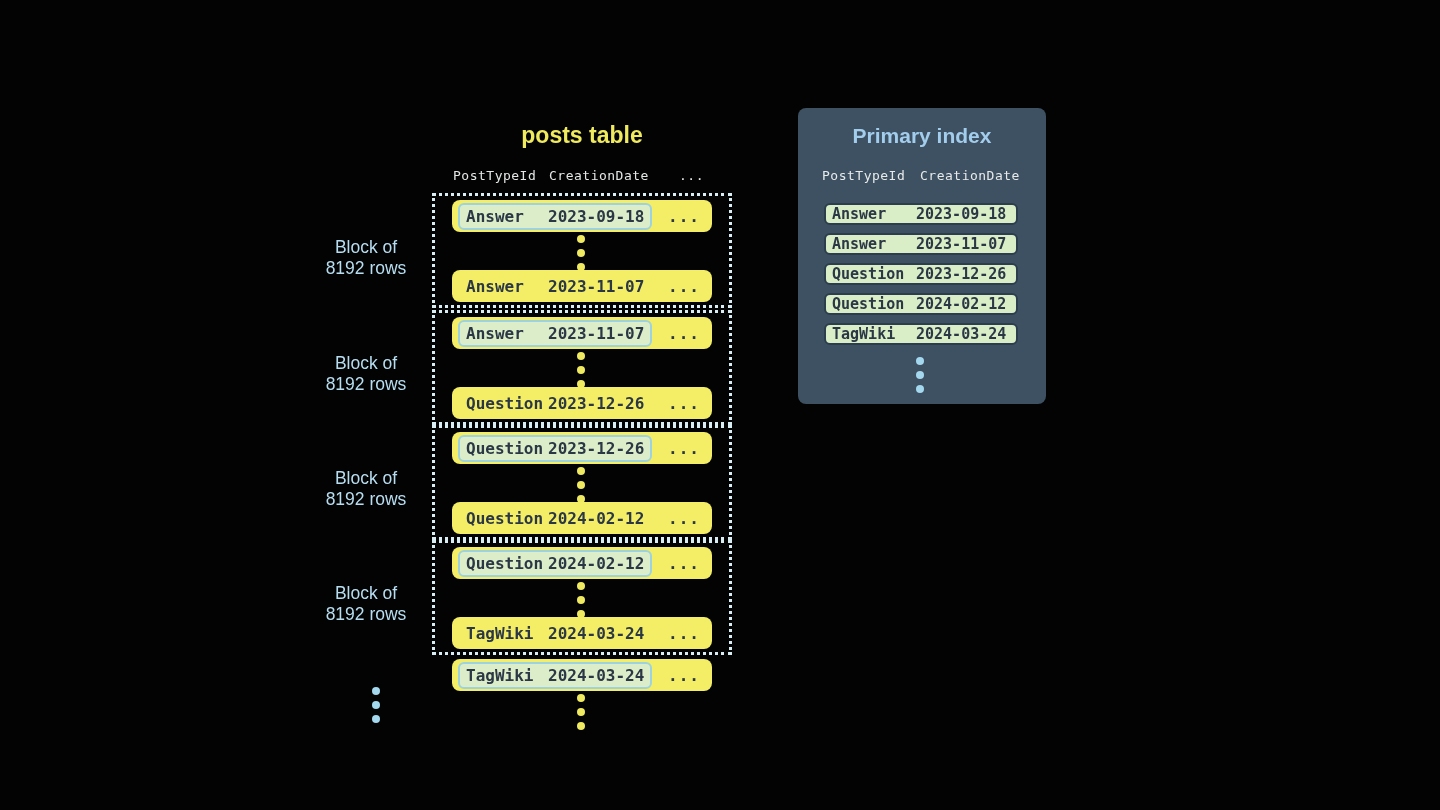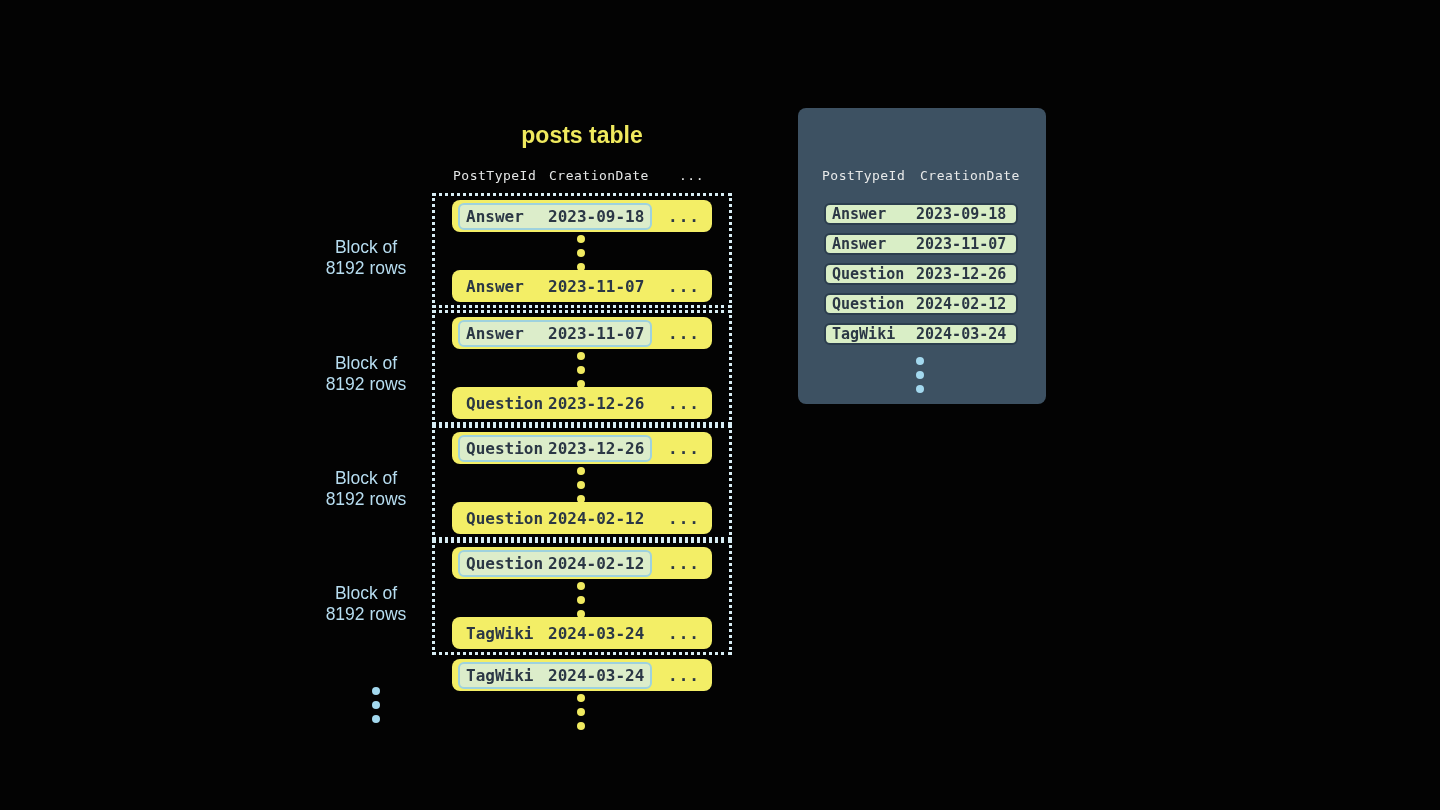--- a/index.html
+++ b/index.html
@@ -214,20 +214,21 @@
     <div class="dot y"></div>
     <div class="dot y"></div>
   </div>
   <div class="vdots" style="left:372px; top:687px">
     <div class="dot b"></div>
     <div class="dot b"></div>
     <div class="dot b"></div>
   </div>
 
   <div class="panel">
+    <div class="panel-title">Primary index</div>
     <span class="idx-header ih1">PostTypeId</span>
     <span class="idx-header ih2">CreationDate</span>
 
     <div class="idxrow" style="top:95px">
       <span class="itype">Answer</span>
       <span>2023-09-18</span>
     </div>
     <div class="idxrow" style="top:125px">
       <span class="itype">Answer</span>
       <span>2023-11-07</span>

